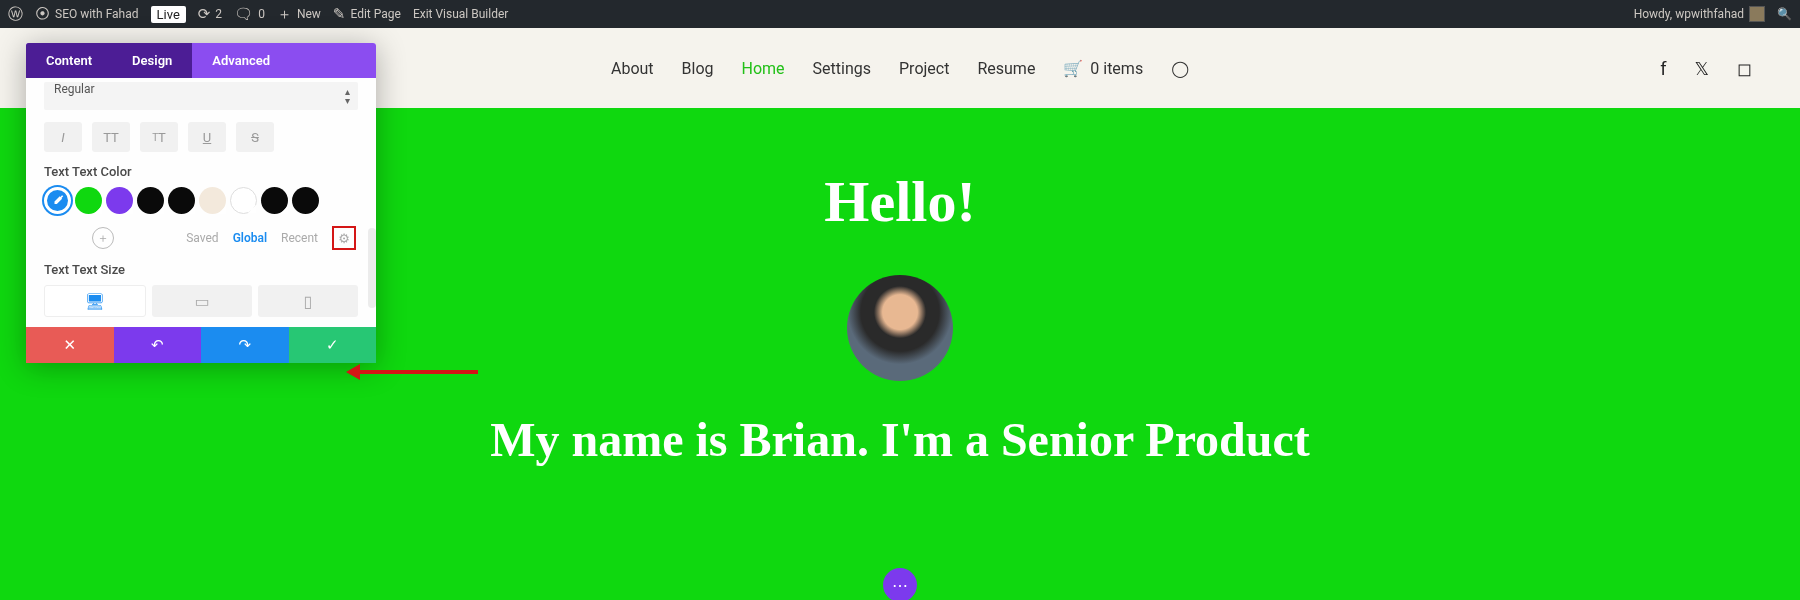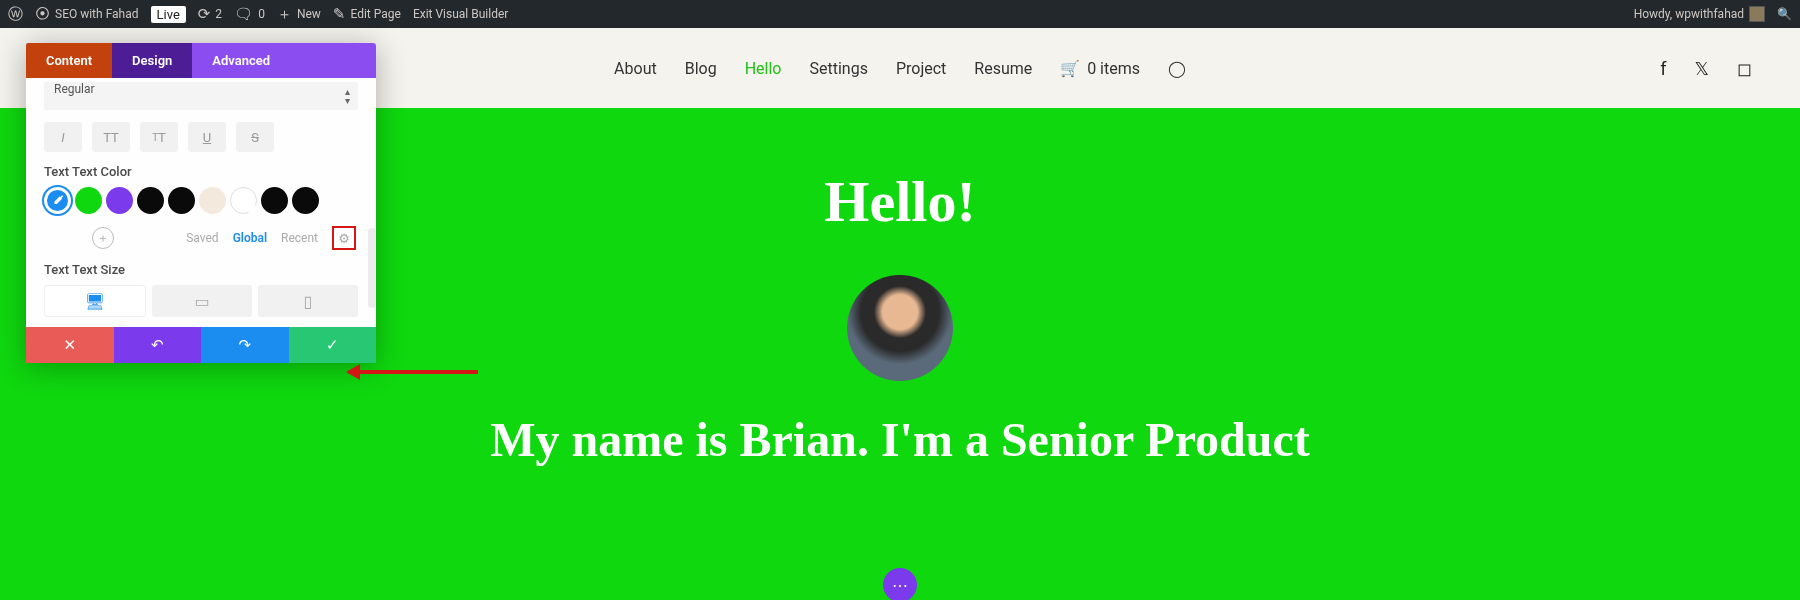--- a/index.html
+++ b/index.html
@@ -29,21 +29,21 @@
   .hero-fab { position: absolute; left: 50%; transform: translateX(-50%); top: 460px; width: 34px; height: 34px; border-radius: 50%; background: #7c3aed; display: flex; align-items: center; justify-content: center; color: #fff; font-size: 16px; }
   
   
   .panel { position: absolute; top: 43px; left: 26px; width: 350px; background: #fff; box-shadow: 0 4px 30px rgba(0,0,0,0.3); z-index: 10; border-radius: 3px 3px 0 0; overflow: hidden; }
   .panel-header { background: #7c3aed; color: #fff; padding: 14px 18px 10px; position: relative; }
   .panel-title { font-size: 17px; font-weight: 600; }
   .panel-sub { font-size: 12px; opacity: 0.9; margin-top: 4px; }
   .panel-header-icons { position: absolute; top: 14px; right: 14px; display: flex; gap: 18px; font-size: 13px; }
   .panel-tabs { display: flex; background: #8b4df0; }
   .panel-tab { flex: none; padding: 10px 20px; font-size: 13px; font-weight: 600; color: #fff; cursor: pointer; }
-  .panel-tab.active { background: #c2410c; }
+  .panel-tab.active { background: #4c1d95; }
   
   .panel-body { background: #fefefe; padding: 0 18px 10px; max-height: 310px; overflow: auto; position: relative; }
   .field-row { margin-top: 12px; }
   .field-label { font-size: 13px; color: #4a4a4a; margin-bottom: 8px; font-weight: 500; }
   .font-select { width: 100%; height: 28px; background: #f4f4f4; border: none; padding: 0 10px; font-size: 12px; color: #555; border-radius: 2px; position: relative; }
   .select-caret { position: absolute; right: 8px; top: 5px; font-size: 10px; color: #666; line-height: 9px; }
   
   .style-btns { display: flex; gap: 10px; }
   .style-btn { width: 38px; height: 30px; background: #f1f1f1; border-radius: 3px; display: flex; align-items: center; justify-content: center; font-size: 13px; color: #999; cursor: pointer; }
   
@@ -113,21 +113,21 @@
       </span>
     <span class="admin-item">🔍</span>
   </div>
 </div>
 
 <div class="site-header">
   <div></div>
   <div class="nav-center">
     <span class="nav-link">About</span>
     <span class="nav-link">Blog</span>
-    <span class="nav-link active">Hello</span>
+    <span class="nav-link active">Home</span>
     <span class="nav-link">Settings</span>
     <span class="nav-link">Project</span>
     <span class="nav-link">Resume</span>
     <span class="nav-cart">
         <span>🛒</span>
         <span>0 items</span>
       </span>
     <span class="nav-link">◯</span>
   </div>
   <div class="nav-right-icons">

